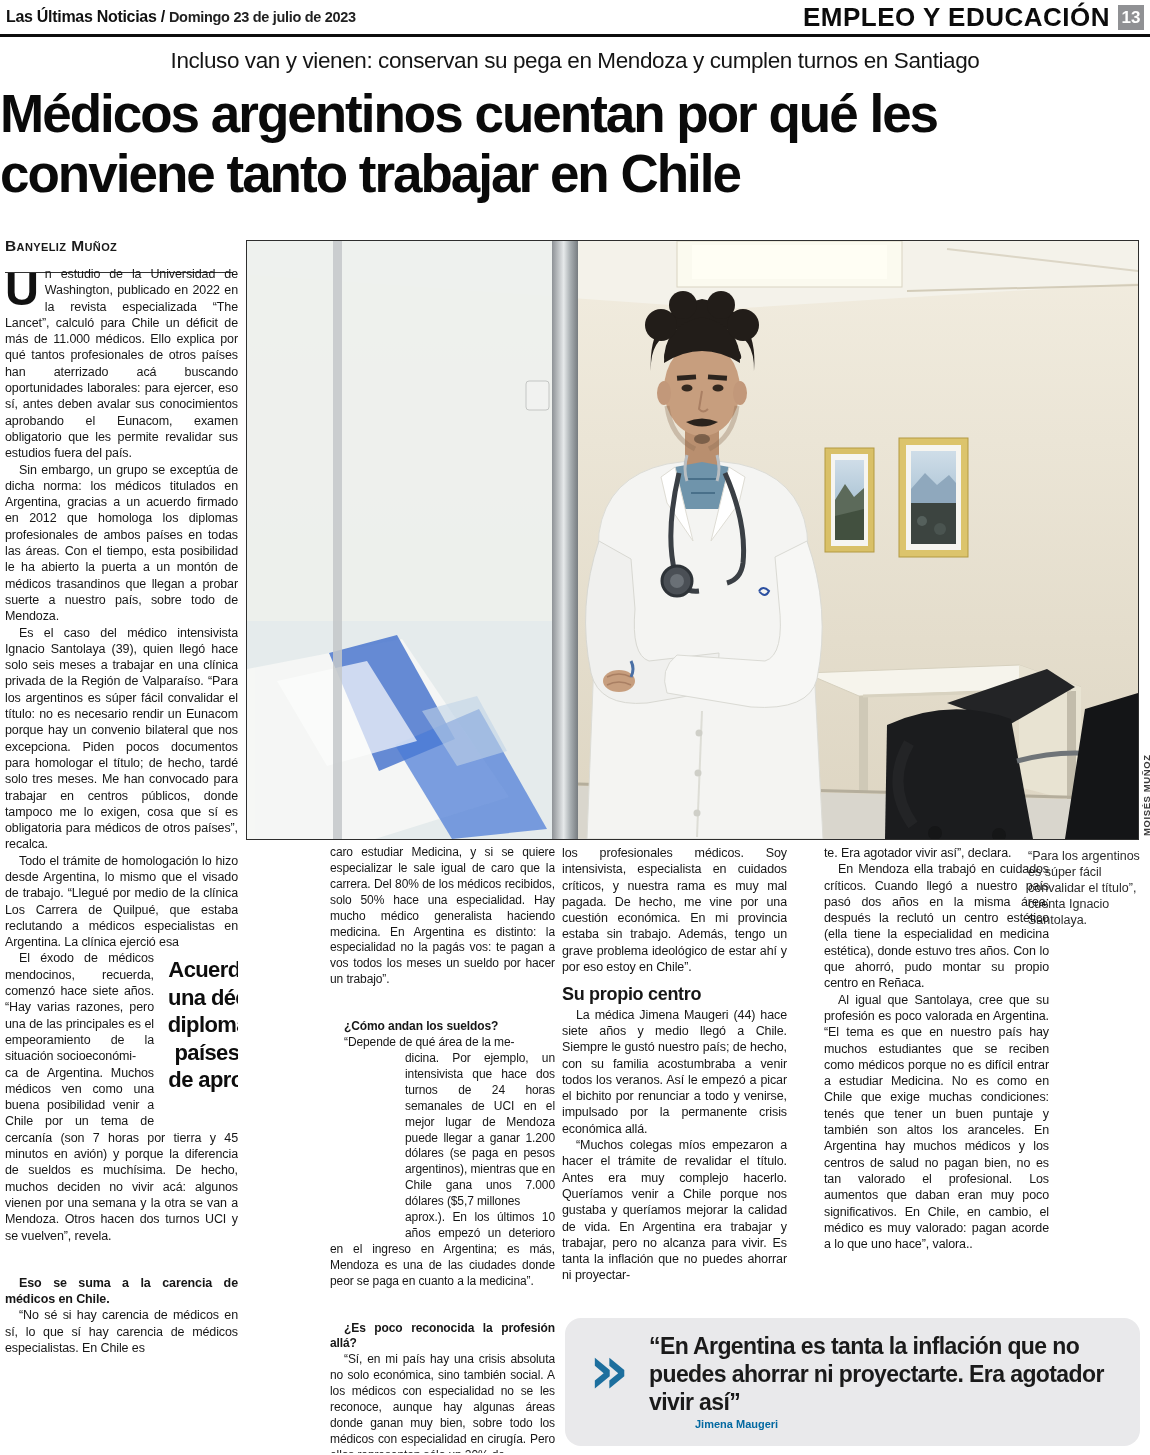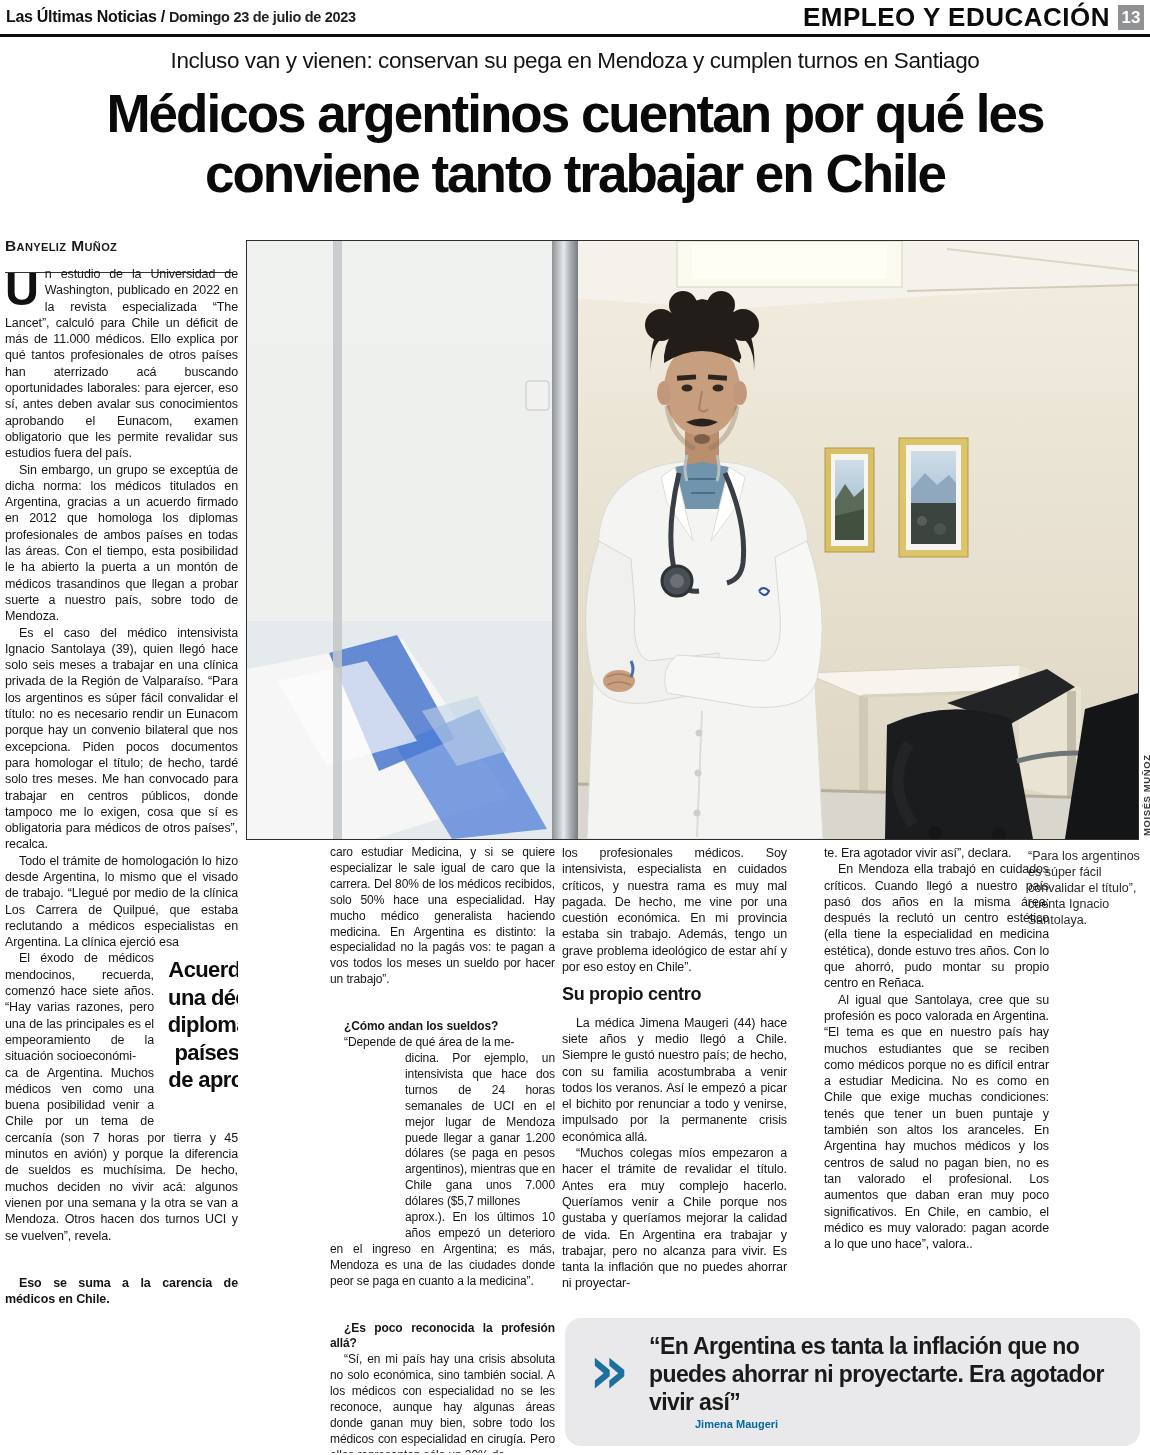--- a/index.html
+++ b/index.html
@@ -8,37 +8,37 @@
   
   #masthead{position:absolute;left:0;top:0;width:1150px;height:34px;border-bottom:3px solid #0d0d0d;}
   .mh-left{position:absolute;left:6px;top:8px;font-size:16px;font-weight:bold;letter-spacing:-0.3px;color:#111;}
   .mh-left .mh-date{font-size:14.5px;font-weight:bold;color:#222;}
   .mh-right{position:absolute;right:40px;top:2px;font-size:26px;font-weight:bold;letter-spacing:0.5px;color:#0c0c0c;}
   .page-box{position:absolute;right:6px;top:5px;width:26px;height:25px;background:#909194;color:#fff;
             font-size:17px;font-weight:bold;text-align:center;line-height:25px;}
   
   #kicker{position:absolute;left:0;top:48px;width:1150px;text-align:center;font-size:22.5px;
           letter-spacing:-0.4px;color:#151515;}
-  #headline{position:absolute;left:0;top:84px;width:1150px;text-align:center;font-weight:bold;
+  #headline{position:absolute;left:0;top:84px;width:1150px;text-align:left;font-weight:bold;
             font-size:53px;line-height:60px;letter-spacing:-2px;color:#0a0a0a;}
   
   #byline{position:absolute;left:5px;top:237px;width:228px;font-variant:small-caps;font-weight:bold;
           font-size:15.5px;letter-spacing:0.4px;border-bottom:1.5px solid #333;padding-bottom:17px;color:#1a1a1a;}
   
   .col{position:absolute;font-size:12.5px;line-height:16.3px;text-align:justify;letter-spacing:-0.1px;
        color:#161616;overflow:hidden;}
   #col1{left:5px;top:266px;width:233px;height:1185px;}
   #col2{left:330px;top:845px;width:225px;height:608px;font-size:12px;line-height:15.9px;}
   #col3{left:562px;top:845px;width:225px;height:468px;}
   #col4{left:792px;top:845px;width:225px;height:470px;margin-left:32px;}
   .para{margin:0;}
   .para.ind{text-indent:14px;}
   .para.bold{font-weight:bold;margin-top:31px;}
   .dropcap{float:left;font-size:47px;line-height:40px;font-weight:bold;padding:3px 6px 0 0;color:#111;}
-  .subhead-big{font-weight:bold;font-size:18px;letter-spacing:-0.3px;margin:11px 0 12px 0;text-align:left;}
+  .subhead-big{font-weight:bold;font-size:18px;letter-spacing:-0.3px;margin:11px 0 4px 0;text-align:left;}
   
   #pullquote{float:right;width:233px;margin:6px -157px 8px 8px;min-height:158px;
              font-size:22px;line-height:27.5px;font-weight:bold;text-align:center;
              letter-spacing:-0.6px;color:#0d0d0d;}
   .pq-spacer{float:left;width:75px;height:188px;}
   
   #photo{position:absolute;left:246px;top:240px;width:891px;height:598px;border:1px solid #2e2e2e;
          background:#e9e5da;overflow:hidden;}
   #photo svg{display:block;}
   #photo-credit{position:absolute;left:1141px;top:836px;width:160px;font-size:9.5px;letter-spacing:0.6px;
@@ -209,20 +209,21 @@
 
   <div class="col" id="col1">
     <p class="para"><span class="dropcap">U</span><span>n estudio de la Universidad de Washington, publicado en 2022 en la revista especializada “The Lancet”, calculó para Chile un déficit de más de 11.000 médicos. Ello explica por qué tantos profesionales de otros países han aterrizado acá buscando oportunidades laborales: para ejercer, eso sí, antes deben avalar sus conocimientos aprobando el Eunacom, examen obligatorio que les permite revalidar sus estudios fuera del país.</span></p>
     <p class="para ind">Sin embargo, un grupo se exceptúa de dicha norma: los médicos titulados en Argentina, gracias a un acuerdo firmado en 2012 que homologa los diplomas profesionales de ambos países en todas las áreas. Con el tiempo, esta posibilidad le ha abierto la puerta a un montón de médicos trasandinos que llegan a probar suerte a nuestro país, sobre todo de Mendoza.</p>
     <p class="para ind">Es el caso del médico intensivista Ignacio Santolaya (39), quien llegó hace solo seis meses a trabajar en una clínica privada de la Región de Valparaíso. “Para los argentinos es súper fácil convalidar el título: no es necesario rendir un Eunacom porque hay un convenio bilateral que nos excepciona. Piden pocos documentos para homologar el título; de hecho, tardé solo tres meses. Me han convocado para trabajar en centros públicos, donde tampoco me lo exigen, cosa que sí es obligatoria para médicos de otros países”, recalca.</p>
     <p class="para ind">Todo el trámite de homologación lo hizo desde Argentina, lo mismo que el visado de trabajo. “Llegué por medio de la clínica Los Carrera de Quilpué, que estaba reclutando a médicos especialistas en Argentina. La clínica ejerció esa</p>
     <div id="pullquote">Acuerdo firmado hace una década homologa diplomas entre ambos países sin necesidad de aprobar exámenes.</div>
     <p class="para ind">El éxodo de médicos mendocinos, recuerda, comenzó hace siete años. “Hay varias razones, pero una de las principales es el empeoramiento de la situación socioeconómi-</p>
     <p class="para">ca de Argentina. Muchos médicos ven como una buena posibilidad venir a Chile por un tema de cercanía (son 7 horas por tierra y 45 minutos en avión) y porque la diferencia de sueldos es muchísima. De hecho, muchos deciden no vivir acá: algunos vienen por una semana y la otra se van a Mendoza. Otros hacen dos turnos UCI y se vuelven”, revela.</p>
     <p class="para ind bold">Eso se suma a la carencia de médicos en Chile.</p>
+    <p class="para ind">“No sé si hay carencia de médicos en sí, lo que sí hay carencia de médicos especialistas. En Chile es</p>
   </div>
 
   <div class="col" id="col2">
     <p class="para">caro estudiar Medicina, y si se quiere especializar le sale igual de caro que la carrera. Del 80% de los médicos recibidos, solo 50% hace una especialidad. Hay mucho médico generalista haciendo medicina. En Argentina es distinto: la especialidad no la pagás vos: te pagan a vos todos los meses un sueldo por hacer un trabajo”.</p>
     <p class="para ind bold">¿Cómo andan los sueldos?</p>
     <p class="para ind">“Depende de qué área de la me-</p>
     <div class="pq-spacer"></div>
     <p class="para">dicina. Por ejemplo, un intensivista que hace dos turnos de 24 horas semanales de UCI en el mejor lugar de Mendoza puede llegar a ganar 1.200 dólares (se paga en pesos argentinos), mientras que en Chile gana unos 7.000 dólares ($5,7 millones</p>
     <p class="para">aprox.). En los últimos 10 años empezó un deterioro en el ingreso en Argentina; es más, Mendoza es una de las ciudades donde peor se paga en cuanto a la medicina”.</p>
     <p class="para ind bold">¿Es poco reconocida la profesión allá?</p>

